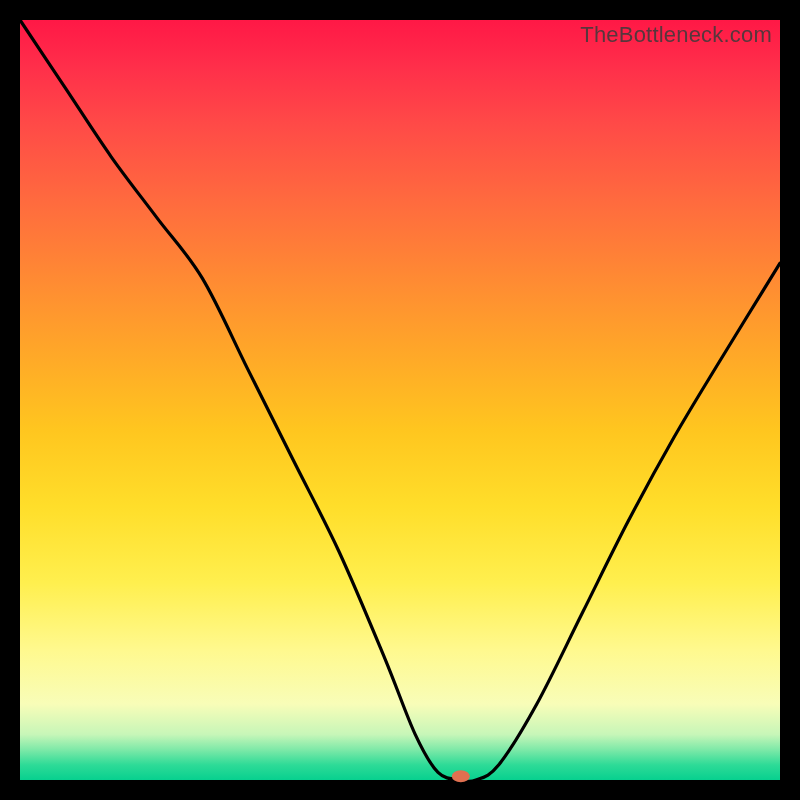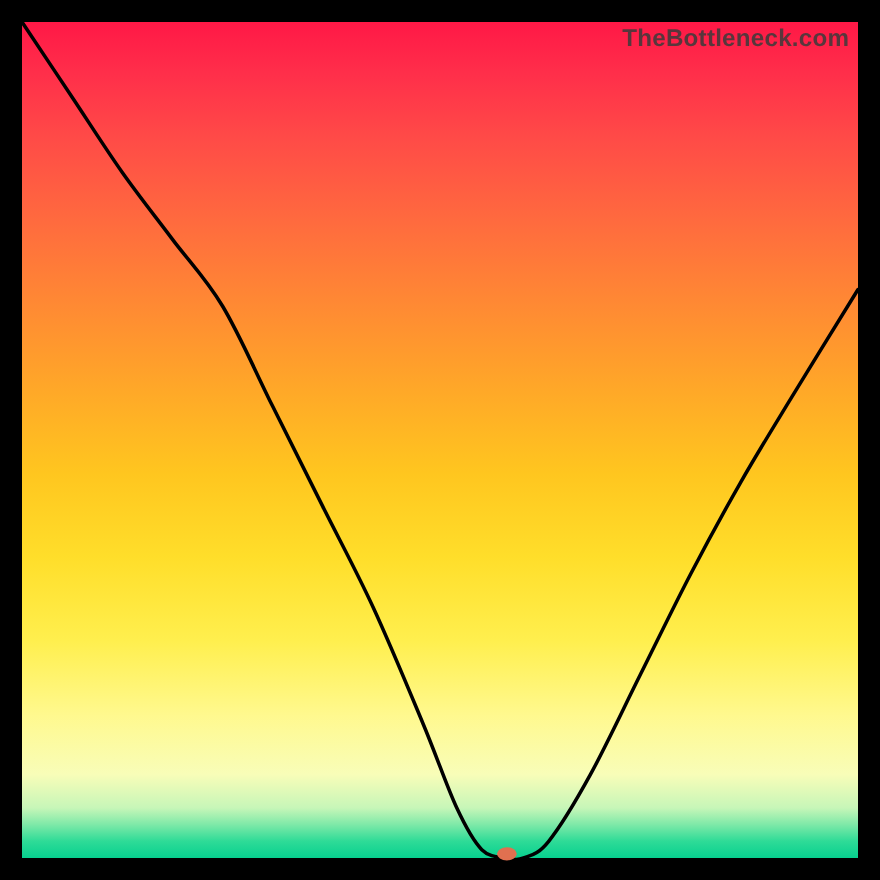--- a/index.html
+++ b/index.html
@@ -43,21 +43,21 @@
       #2EDB97 98%,
       #07D08F 100%
     );
   }
   .watermark {
     position: absolute;
     top: 2px;
     right: 8px;
     color: #3b3b3b;
     font-size: 22px;
-    font-weight: 700;
+    font-weight: 400;
     letter-spacing: 0.2px;
     opacity: 0.85;
     user-select: none;
   }
   svg.curve {
     position: absolute;
     left: 0;
     top: 0;
     width: 760px;
     height: 760px;

